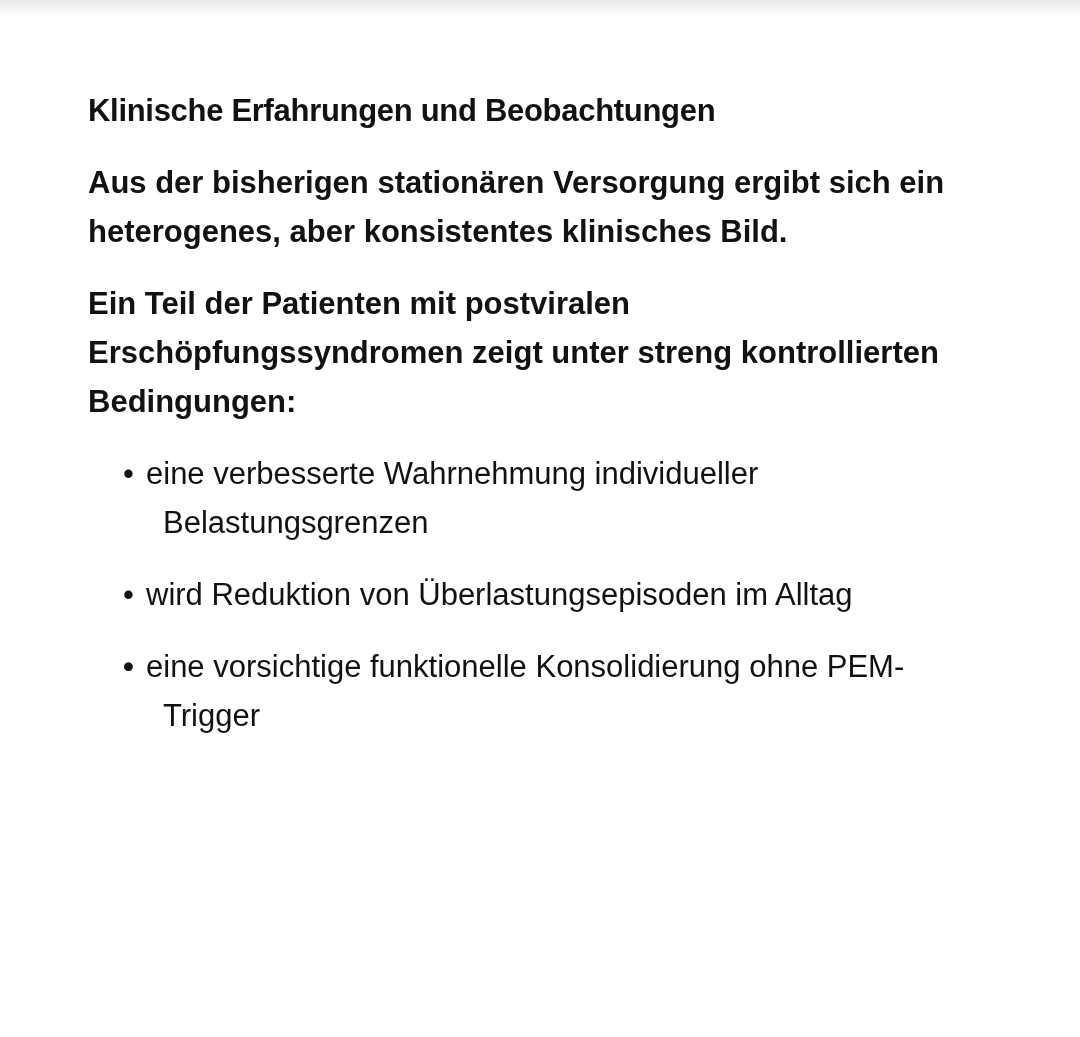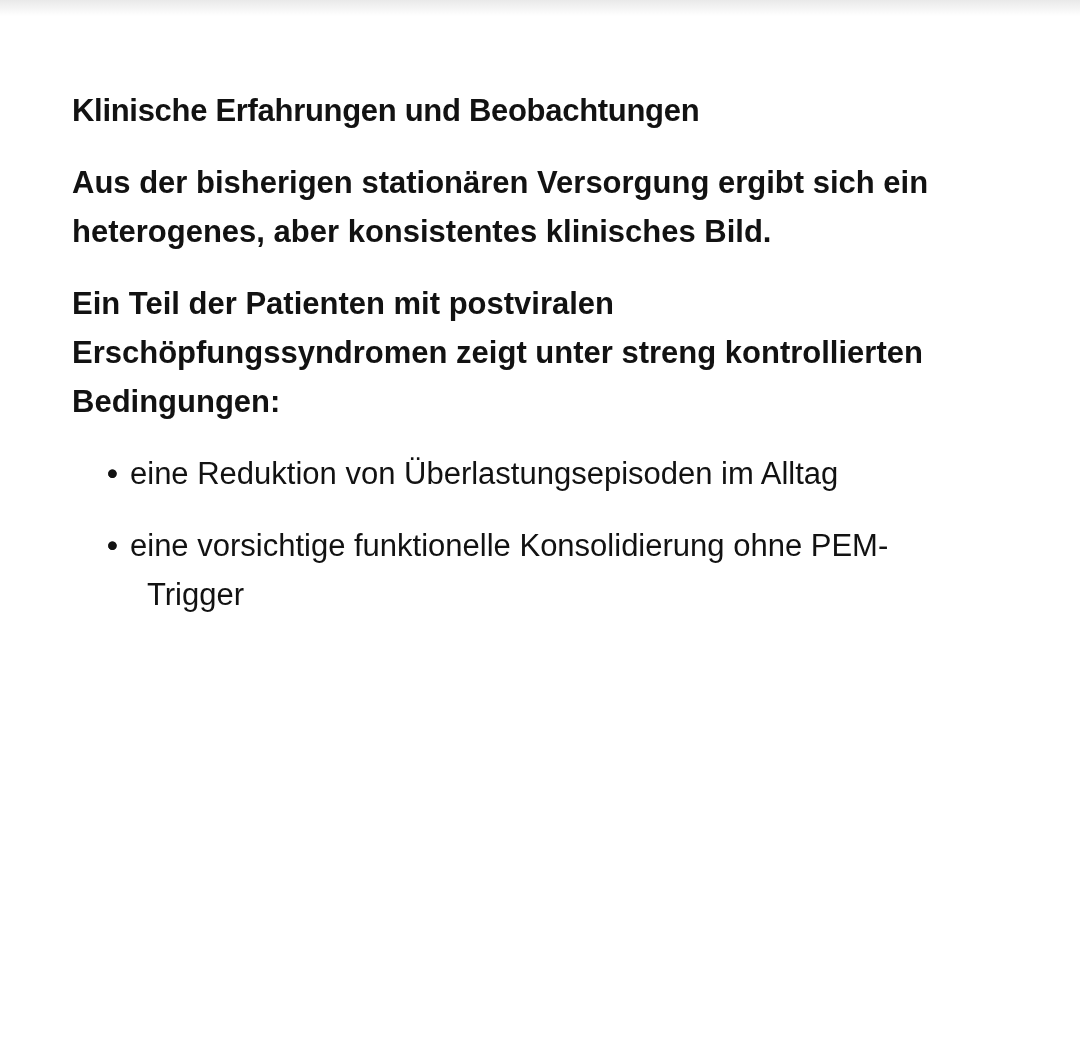--- a/index.html
+++ b/index.html
@@ -17,21 +17,21 @@
   }
   .top-shadow {
     position: absolute;
     top: 0; left: 0;
     width: 1080px;
     height: 16px;
     background: linear-gradient(to bottom, #e9e9e9 0%, #ffffff 100%);
   }
   .doc {
     position: absolute;
-    left: 72px;
+    left: 88px;
     top: 86px;
     width: 906px;
     font-size: 31px;
     line-height: 49px;
   }
   .doc h1 {
     font-size: 31px;
     line-height: 49px;
     font-weight: bold;
     margin: 0 0 23px 0;
@@ -68,24 +68,25 @@
 
   <h1>Klinische Erfahrungen und Beobachtungen</h1>
 
   <p>Aus der bisherigen stationären Versorgung ergibt sich ein heterogenes, aber konsistentes klinisches Bild.</p>
 
   <p>Ein Teil der Patienten mit postviralen Erschöpfungssyndromen zeigt unter streng kontrollierten Bedingungen:</p>
 
   <ul>
     <li>
       <span class="marker">•</span>
+      <span>eine verbesserte Wahrnehmung individueller Belastungsgrenzen</span>
     </li>
     <li>
       <span class="marker">•</span>
-      <span>eine Reduktion von Überlastungsepisoden im Alltag</span>
+      <span>wird Reduktion von Überlastungsepisoden im Alltag</span>
     </li>
     <li>
       <span class="marker">•</span>
     </li>
     <li>
       <span class="marker">•</span>
       <span>eine vorsichtige funktionelle Konsolidierung ohne PEM-Trigger</span>
     </li>
   </ul>
 

